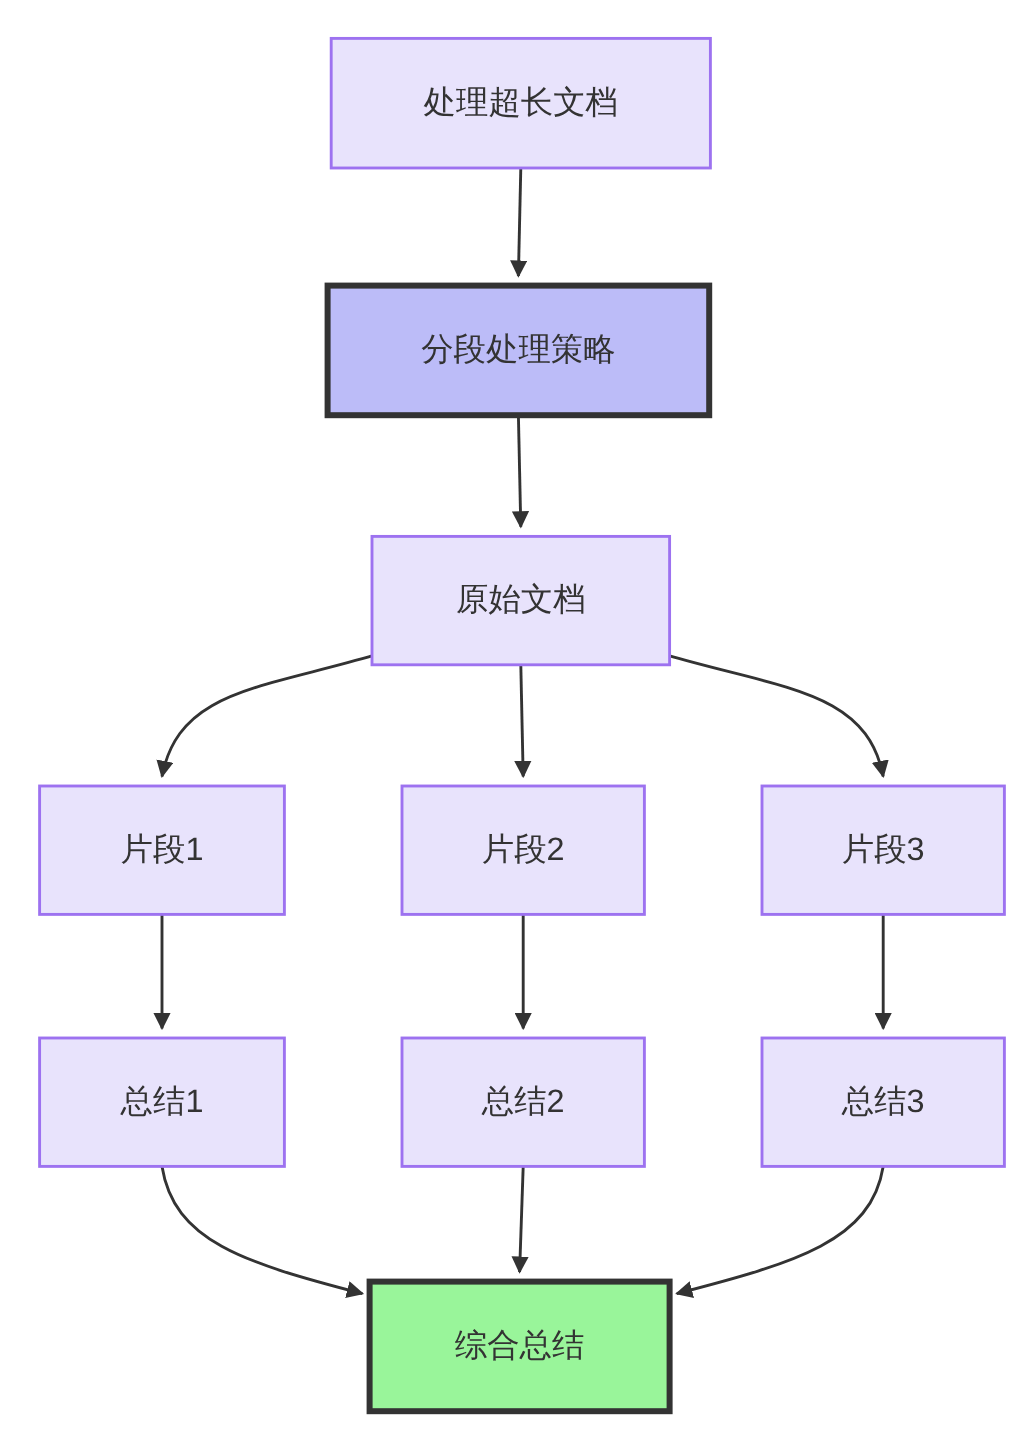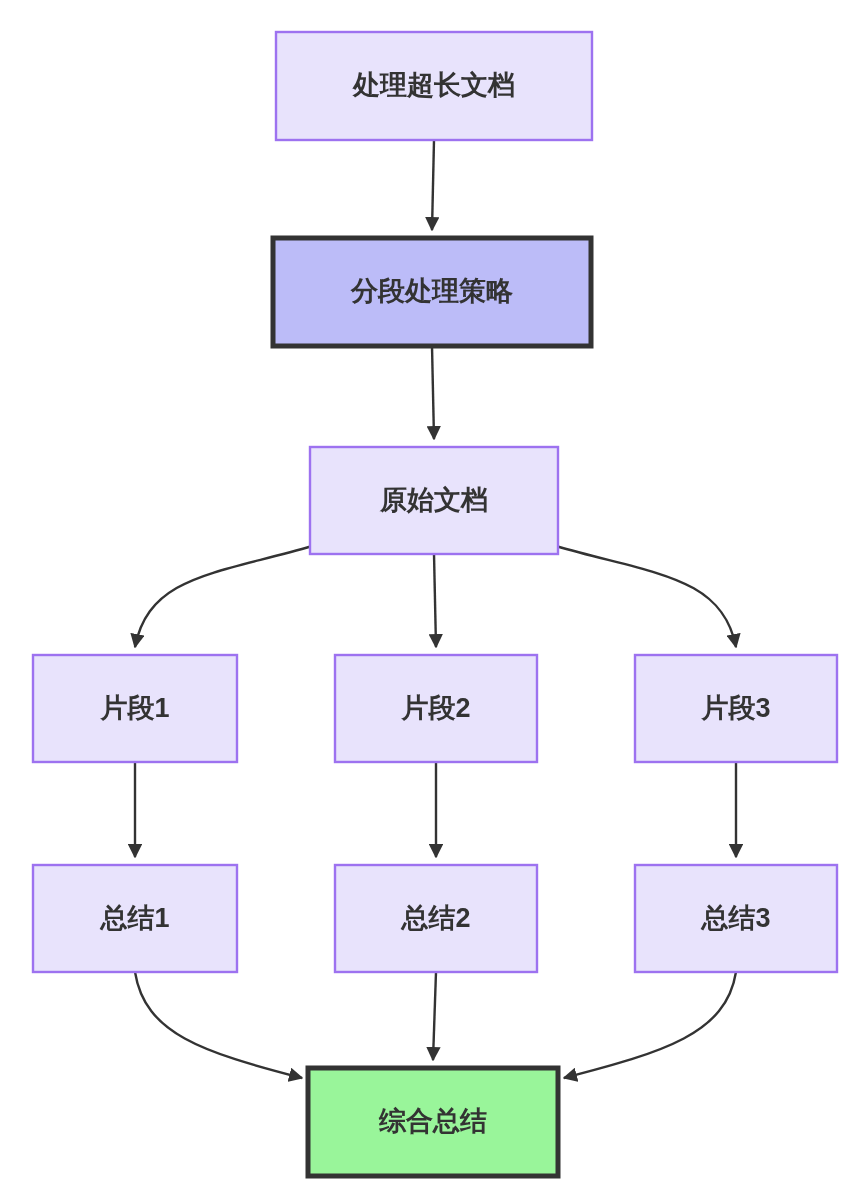--- a/index.html
+++ b/index.html
@@ -10,21 +10,20 @@
   body {
     width: 852px;
     height: 1196px;
     font-family: "Liberation Sans", "DejaVu Sans", sans-serif;
     overflow: hidden;
   }
   #flowchart-root {
     position: relative;
     width: 852px;
     height: 1044px;
-    font-weight: bold;
   }
   svg.diagram {
     display: block;
     width: 852px;
     height: 1196px;
   }
   .node-label {
     font-family: "Liberation Sans", "DejaVu Sans", sans-serif;
     font-size: 27px;
     fill: #333333;

